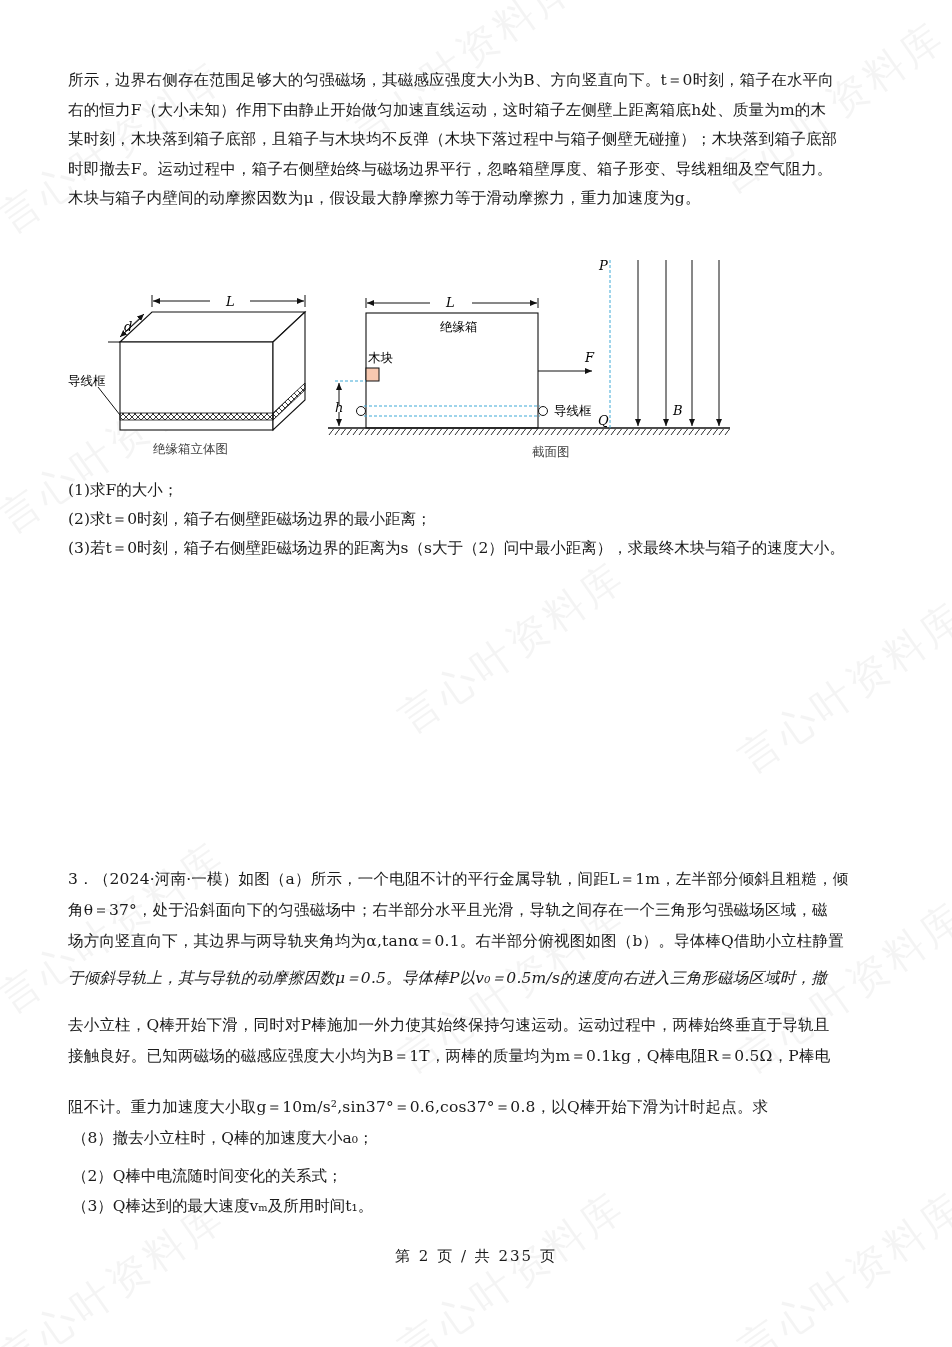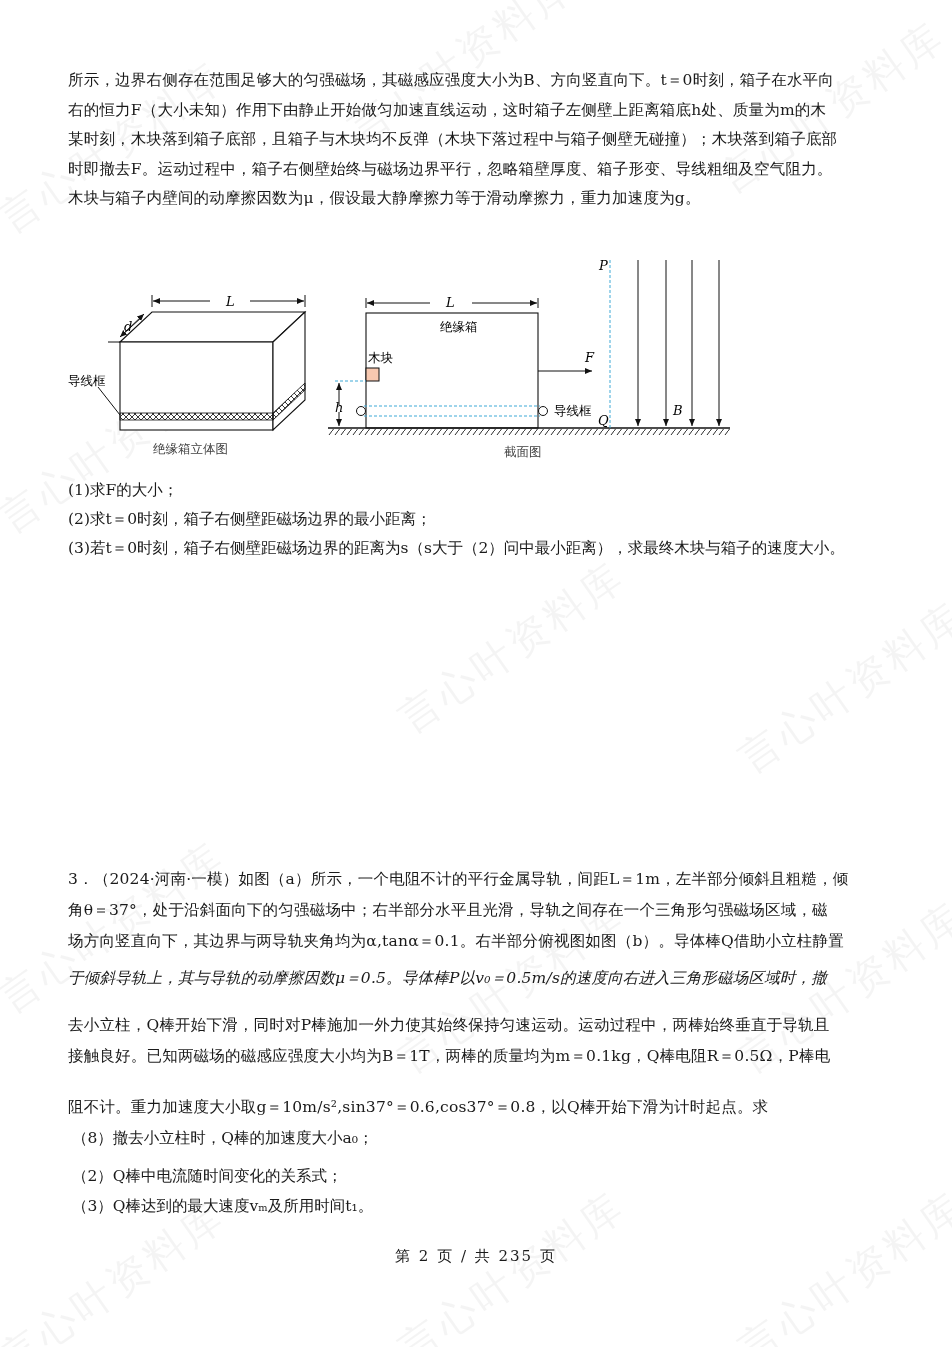--- a/index.html
+++ b/index.html
@@ -142,21 +142,21 @@
       <text x="279" y="15" class="it">P</text>
       <text x="278" y="170" class="it">Q</text>
 
       <line x1="318" y1="5" x2="318" y2="171" stroke="#111" marker-end="url(#arr2)"></line>
       <line x1="346" y1="5" x2="346" y2="171" stroke="#111" marker-end="url(#arr2)"></line>
       <line x1="372" y1="5" x2="372" y2="171" stroke="#111" marker-end="url(#arr2)"></line>
       <line x1="399" y1="5" x2="399" y2="171" stroke="#111" marker-end="url(#arr2)"></line>
       <text x="353" y="160" class="it">B</text>
     </svg>
   </div>
-  <div class="caption" style="left:504px; top:444px;font-family:Liberation Mono, monospace;">截面图</div>
+  <div class="caption" style="left:532px; top:444px;font-family:Liberation Mono, monospace;">截面图</div>
 
   <div class="q-item" style="top:480px;">(1)求F的大小；</div>
   <div class="q-item" style="top:509px;">(2)求t＝0时刻，箱子右侧壁距磁场边界的最小距离；</div>
   <div class="q-item" style="top:538px;">(3)若t＝0时刻，箱子右侧壁距磁场边界的距离为s（s大于（2）问中最小距离），求最终木块与箱子的速度大小。</div>
 
   <div class="para" style="top:864px; line-height:31px;">
     <p>3．（2024·河南·一模）如图（a）所示，一个电阻不计的平行金属导轨，间距L＝1m，左半部分倾斜且粗糙，倾</p>
     <p>角θ＝37°，处于沿斜面向下的匀强磁场中；右半部分水平且光滑，导轨之间存在一个三角形匀强磁场区域，磁</p>
     <p>场方向竖直向下，其边界与两导轨夹角均为α,tanα＝0.1。右半部分俯视图如图（b）。导体棒Q借助小立柱静置</p>
     <p style="margin-top:6px;font-style:italic;">于倾斜导轨上，其与导轨的动摩擦因数μ＝0.5。导体棒P以v₀＝0.5m/s的速度向右进入三角形磁场区域时，撤</p>

